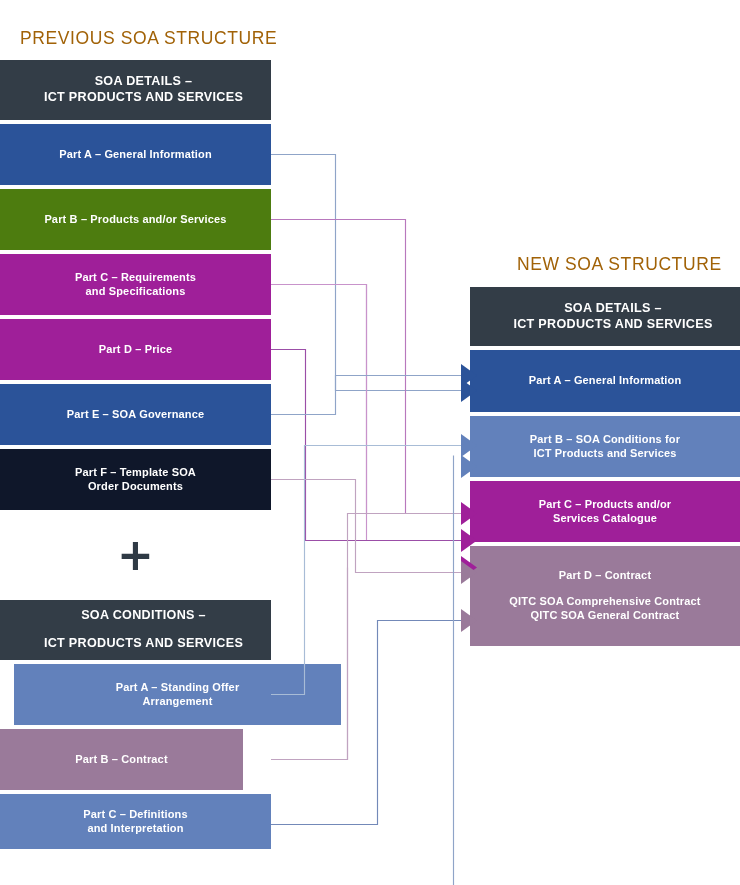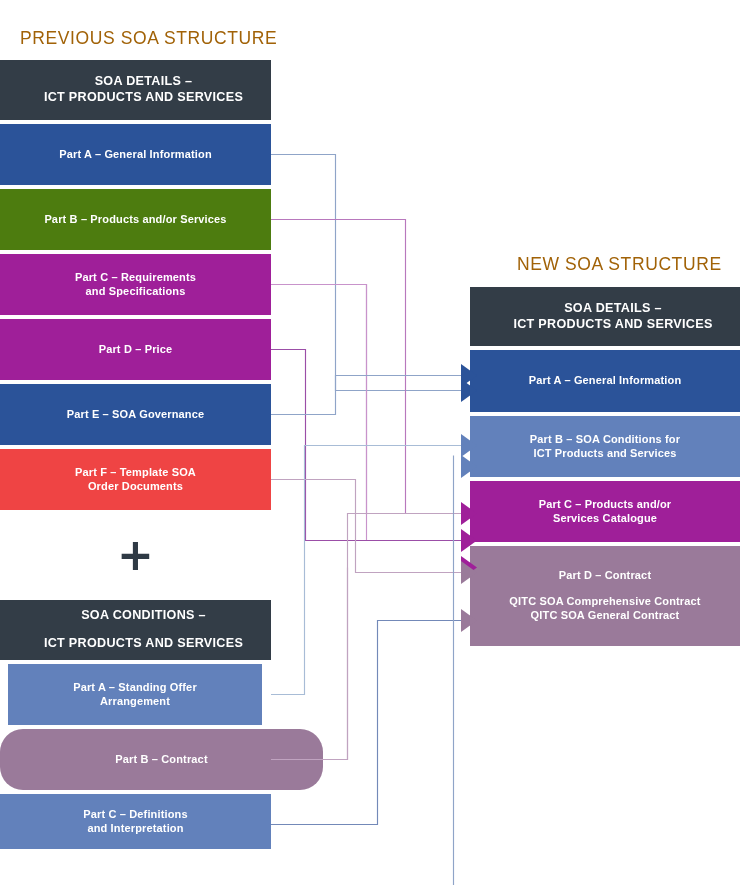--- a/index.html
+++ b/index.html
@@ -62,38 +62,38 @@
   </div>
 
   <div class="box small" style="left:0;top:319px;width:271px;height:61px;background:#9f1f99;">
     <span class="ln">Part D – Price</span>
   </div>
 
   <div class="box small" style="left:0;top:384px;width:271px;height:61px;background:#2b5399;">
     <span class="ln">Part E – SOA Governance</span>
   </div>
 
-  <div class="box small" style="left:0;top:449px;width:271px;height:61px;background:#ef4444;">
+  <div class="box small" style="left:0;top:449px;width:271px;height:61px;background:#0f172a;">
     <span class="ln">Part F – Template SOA</span>
     <span class="ln">Order Documents</span>
   </div>
 
   <div class="plus">+</div>
 
   <div class="box caps" style="left:0;top:600px;width:271px;height:60px;background:#333d47;gap:12px;">
     <span class="ln">SOA CONDITIONS –</span>
     <span class="ln">ICT PRODUCTS AND SERVICES</span>
   </div>
 
-  <div class="box small" style="left:8px;top:664px;width:254px;height:61px;background:#6281bb;">
+  <div class="box small" style="left:14px;top:664px;width:327px;height:61px;background:#6281bb;">
     <span class="ln">Part A – Standing Offer</span>
     <span class="ln">Arrangement</span>
   </div>
 
-  <div class="box small" style="left:0;top:729px;width:323px;height:61px;background:#9a7a9a;border-radius:23px;">
+  <div class="box small" style="left:0;top:729px;width:243px;height:61px;background:#9a7a9a;">
     <span class="ln">Part B – Contract</span>
   </div>
 
   <div class="box small" style="left:0;top:794px;width:271px;height:55px;background:#6281bb;">
     <span class="ln">Part C – Definitions</span>
     <span class="ln">and Interpretation</span>
   </div>
 
   <div class="box caps" style="left:470px;top:287px;width:270px;height:59px;background:#333d47;">
     <span class="ln">SOA DETAILS –</span>

